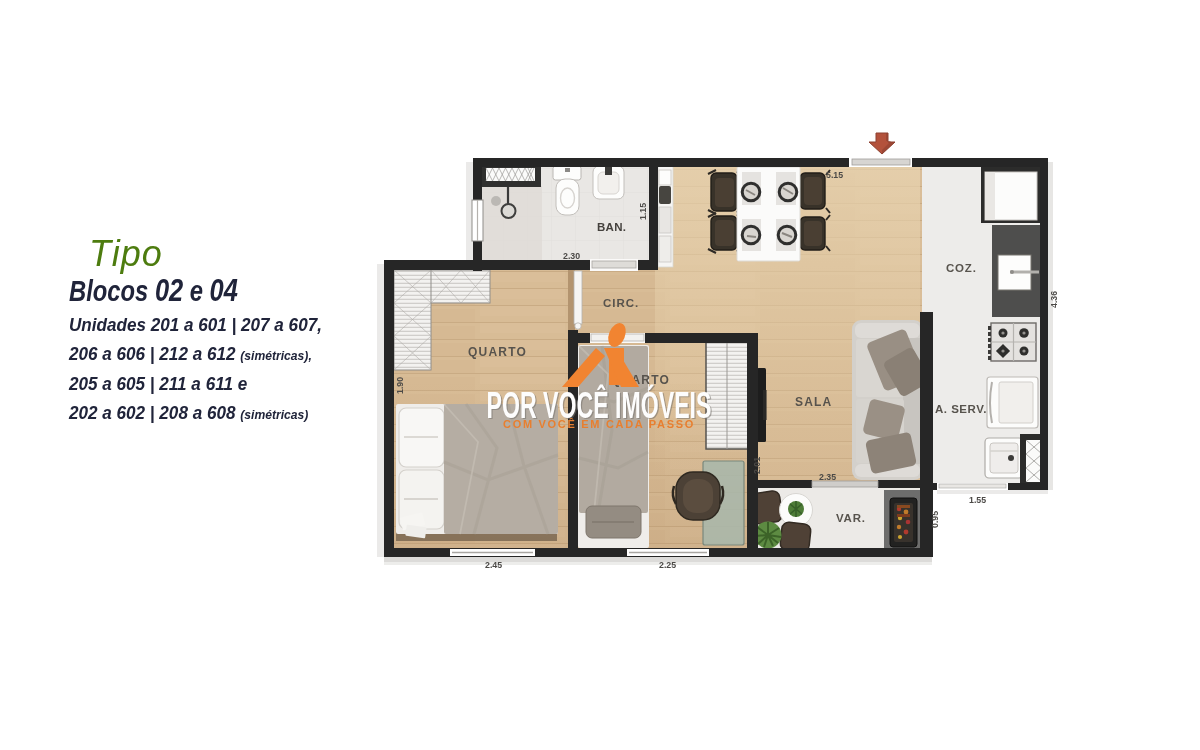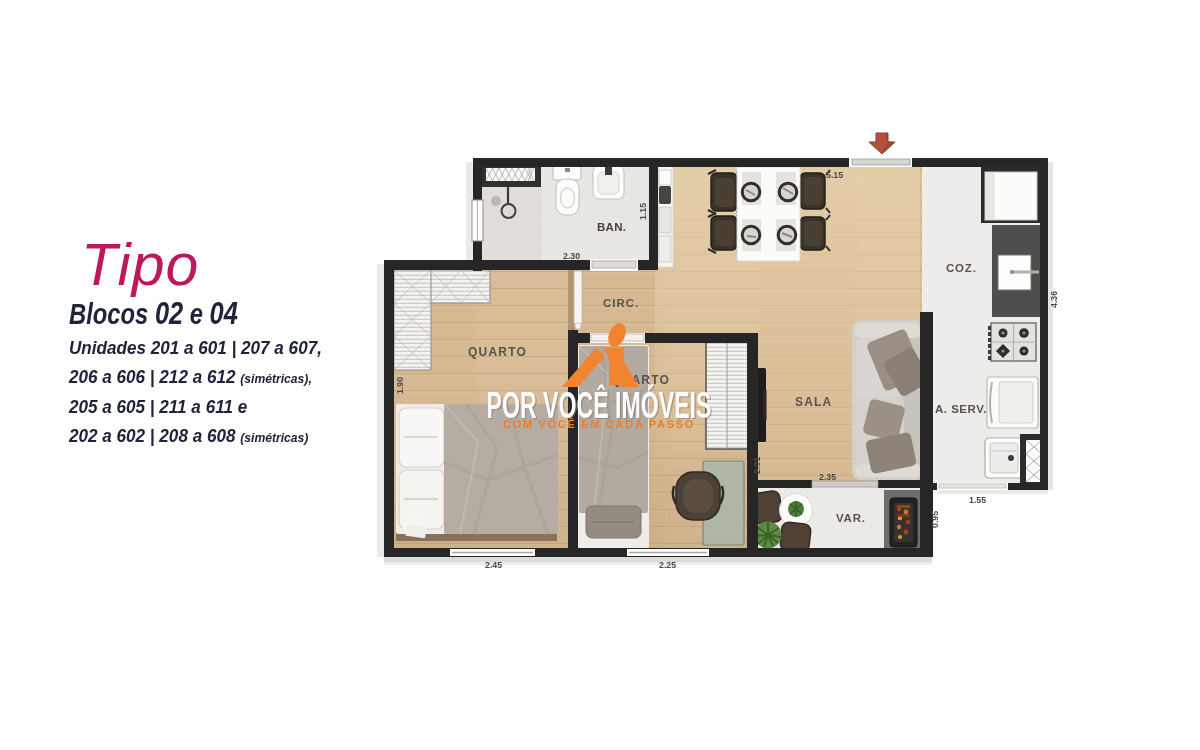--- a/index.html
+++ b/index.html
@@ -6,21 +6,21 @@
   #page{position:relative;width:1200px;height:750px;background:#ffffff;overflow:hidden;
         font-family:"Liberation Sans", sans-serif;}
   svg text{font-family:"Liberation Sans", sans-serif;}
 </style>
 </head>
 <body>
 <div id="page">
 
 <div style="position:absolute;left:69px;top:236px;width:330px;color:#20243a;">
 
-  <div style="font-style:italic;font-size:59px;color:#be185d;line-height:1;margin-left:12px;letter-spacing:1px;">Tipo</div>
+  <div style="font-style:italic;font-size:36px;color:#4d7c0f;line-height:1;margin-left:20px;letter-spacing:1px;">Tipo</div>
 
   <div style="font-style:italic;font-weight:bold;font-size:29px;margin-top:1px;transform:scaleX(0.82);transform-origin:left;white-space:nowrap;">Blocos <span style="font-size:31px;">02</span> e <span style="font-size:31px;">04</span></div>
 
   <div style="font-style:italic;font-weight:bold;font-size:19px;margin-top:2px;line-height:28.7px;transform:scaleX(0.9);transform-origin:left;white-space:nowrap;">
     Unidades 201 a 601 | 207 a 607,<br>
     206 a 606 | 212 a 612 <span style="font-size:13.5px;">(simétricas),</span><br>
     205 a 605 | 211 a 611 e<br>
     202 a 602 | 208 a 608 <span style="font-size:13.5px;">(simétricas)</span>
   </div>
 </div>

